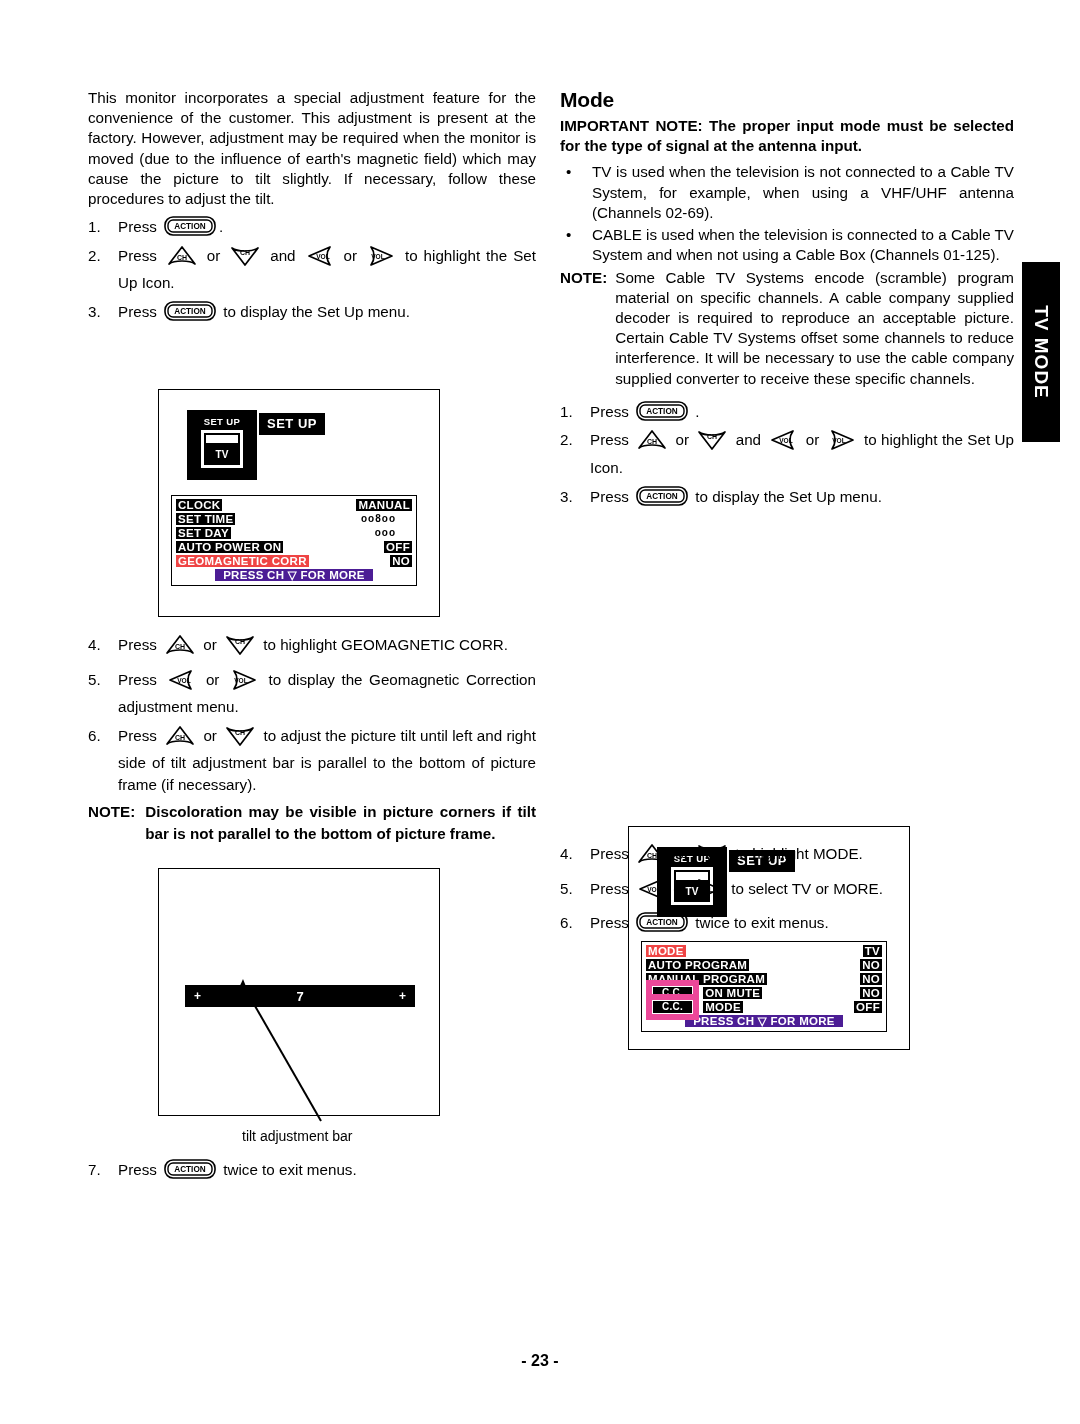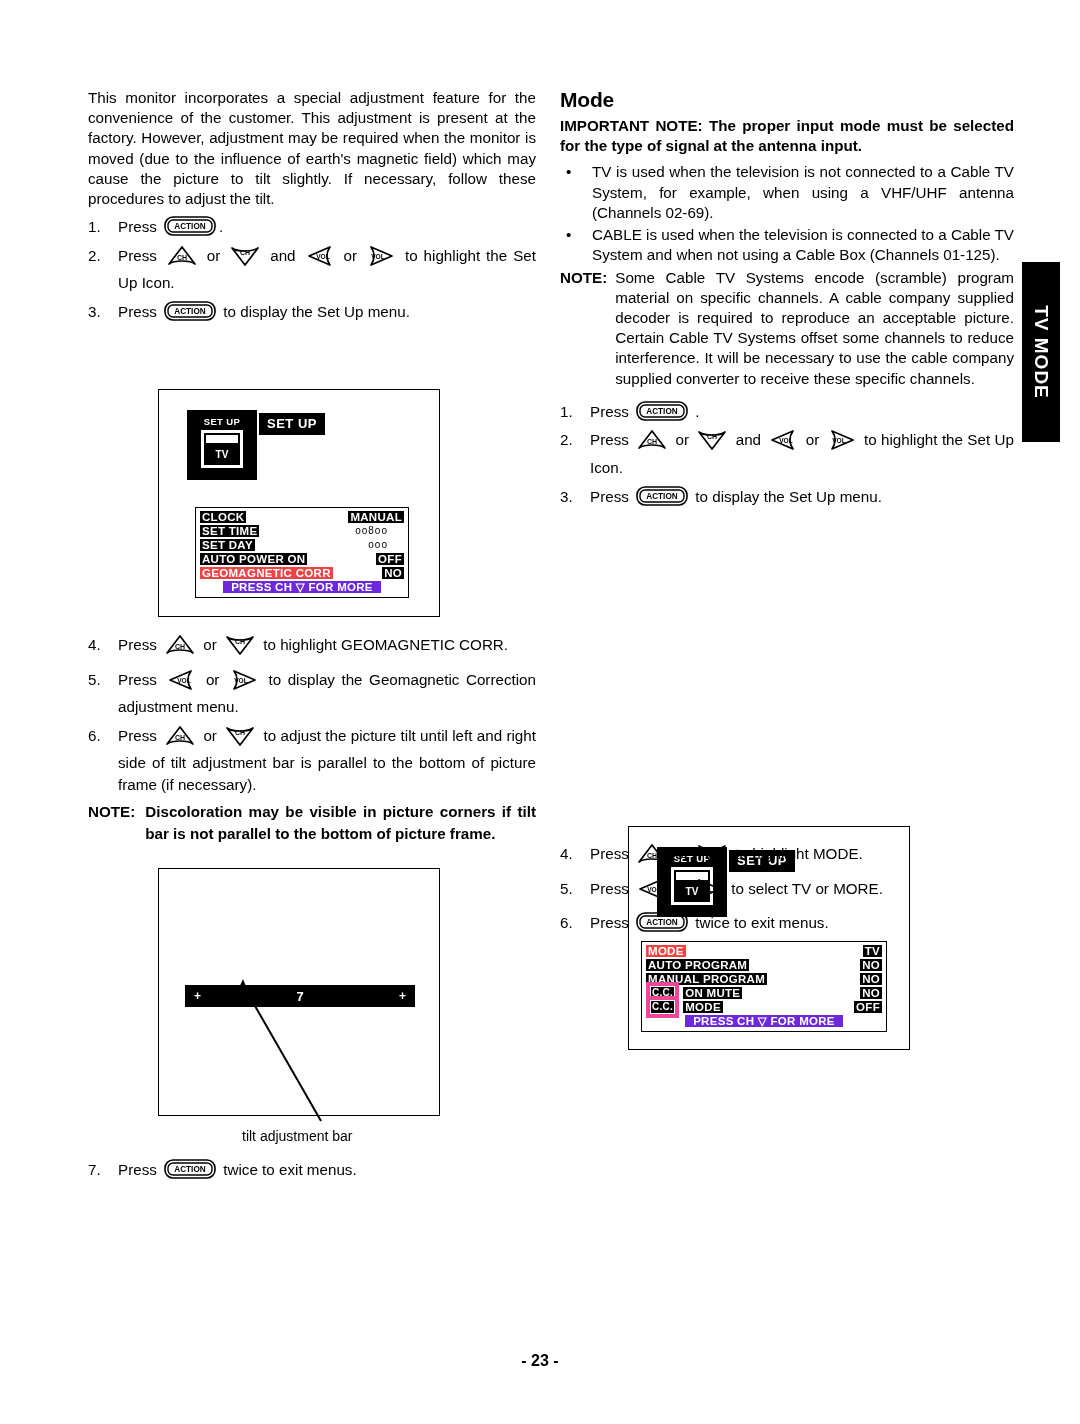--- a/index.html
+++ b/index.html
@@ -132,31 +132,31 @@
     position:relative;
   }
   .osd-row .lab { flex:1 1 auto; white-space:nowrap; }
   .osd-row .val { flex:0 0 auto; white-space:nowrap; padding-left:6px; }
   .osd-row .lab span.ink, .osd-row .val span.ink {
     background:#000; color:#fff; padding:0 2px;
   }
   .osd-row.hl .lab span.ink { background:#ef4444; color:#fff; }
   .osd-row .dots {
     flex:0 0 auto; font-size:10px; letter-spacing:1px; color:#000;
-    padding:12px 10px; font-weight:normal;
+    padding:12px 10px; font-weight:bold;
   }
   .osd-foot {
     text-align:center;
     font-size:11.5px; font-weight:bold; letter-spacing:0.3px;
     height:15px; line-height:15px;
   }
-  .osd-foot span.ink { background:#6d28d9; color:#fff; padding:0 8px; }
+  .osd-foot span.ink { background:#4c1d95; color:#fff; padding:0 8px; }
   .cc-tag {
     background:#000; color:#fff; font-size:10px; font-weight:bold;
-    padding:0 2px; margin-right:4px; border:4px solid #ec4899;
+    padding:0 10px; margin-right:4px; border:6px solid #ec4899;
     box-shadow:0 0 0 1px #fff inset;
   }
 
   
   .tilt-frame {
     position:absolute;
     border:1.6px solid #000;
     background:#fff;
   }
   .tilt-bar {
@@ -272,21 +272,21 @@
     <div class="osd-icon" style="left:28px; top:20px; width:70px; height:70px;">
       <div class="cap">SET UP</div>
       <div class="tvbox">
         <div class="bar"></div>
         <div class="tvlabel">TV</div>
       </div>
     </div>
 
     <div class="osd-title" style="left:100px; top:23px;">SET UP</div>
 
-    <div class="osd-list" style="left:12px; top:117px; width:214px;margin-left:24px;">
+    <div class="osd-list" style="left:12px; top:105px; width:246px;">
       <div class="osd-row">
         <span class="lab"><span class="ink">CLOCK</span></span>
         <span class="dots"></span>
         <span class="val"><span class="ink">MANUAL</span></span>
       </div>
       <div class="osd-row">
         <span class="lab"><span class="ink">SET TIME</span></span>
         <span class="dots">oo8oo</span>
         <span class="val"><span></span></span>
       </div>

